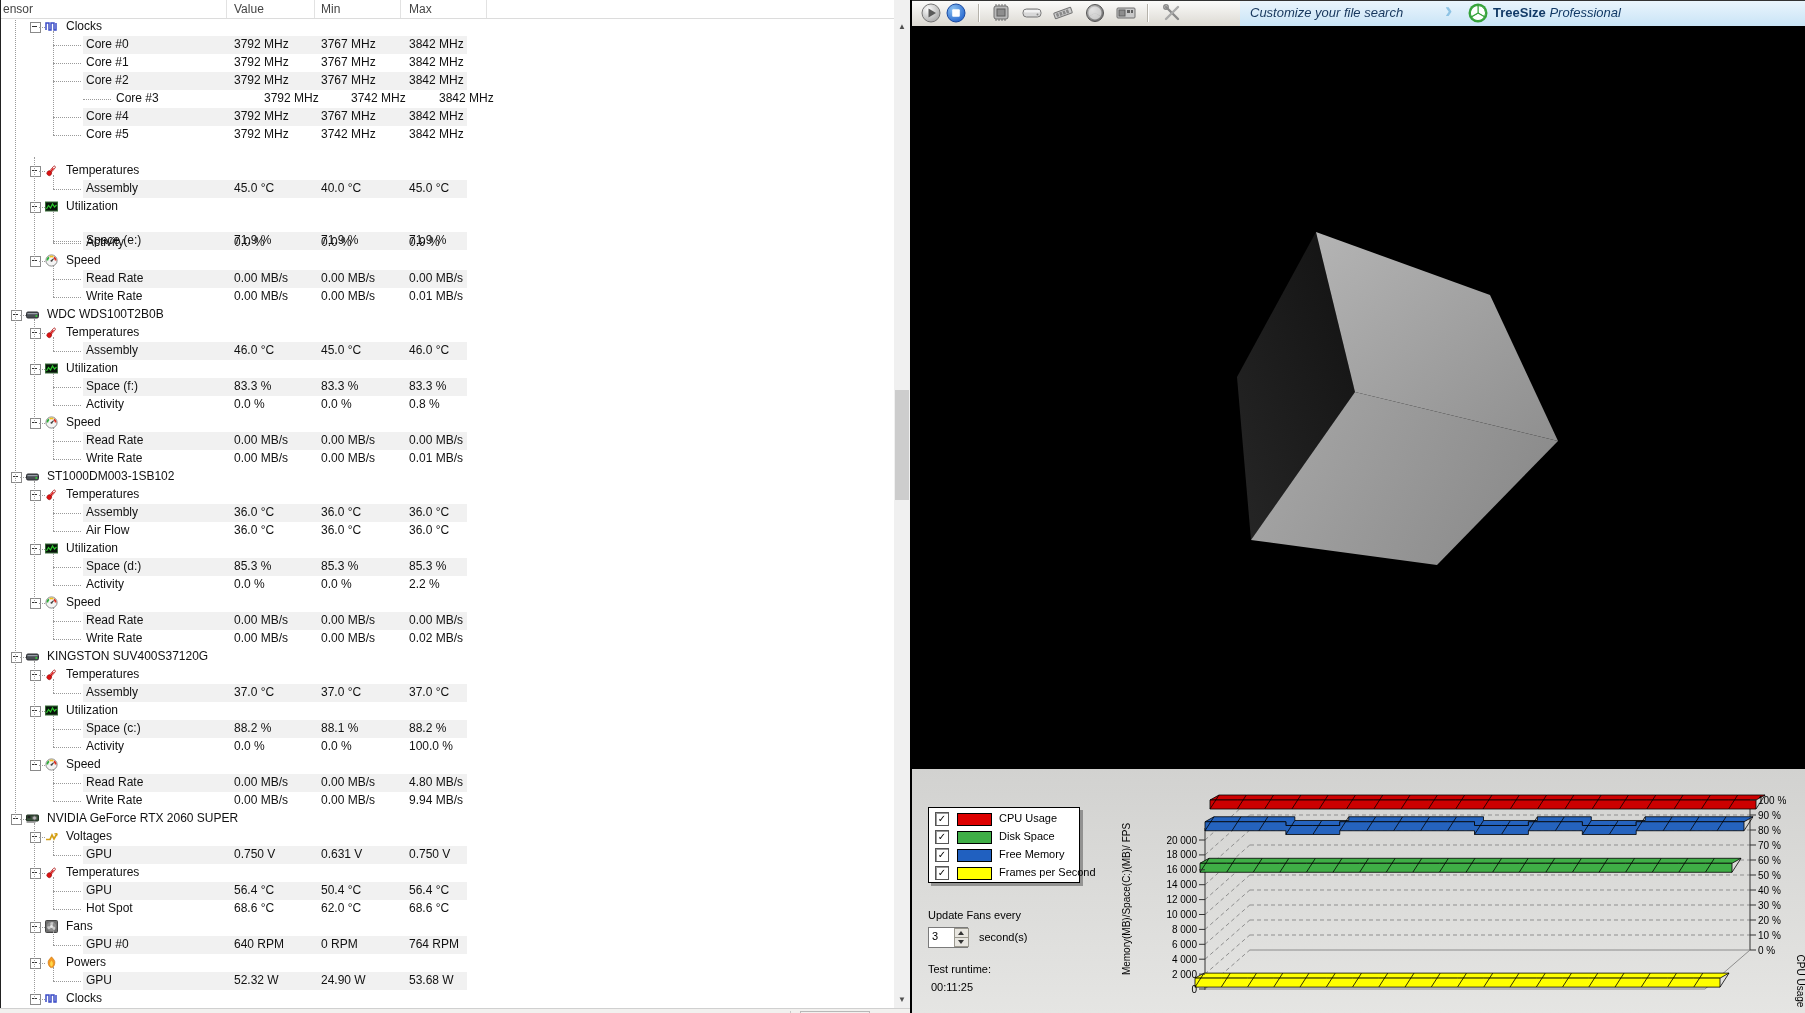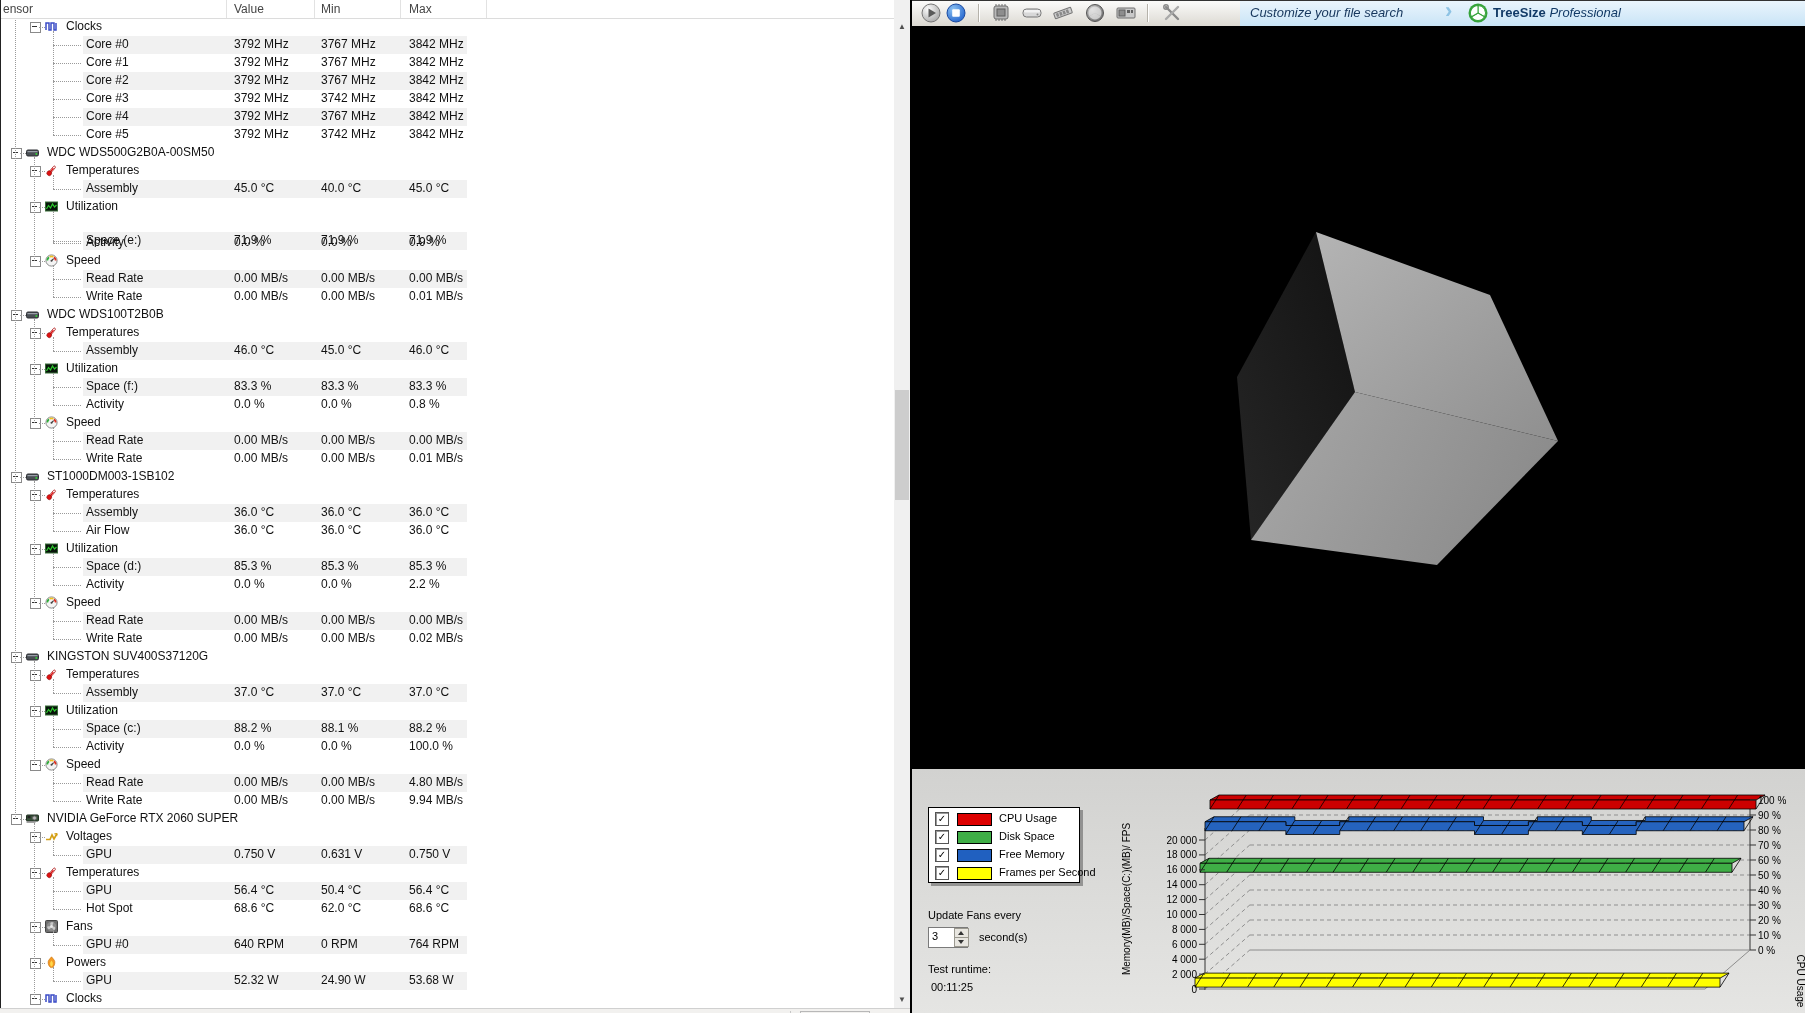--- a/index.html
+++ b/index.html
@@ -93,53 +93,41 @@
           <div class="cell" style="left: 408px;">3842 MHz</div>
         </div>
         <div class="tree-row" style="top: 72px;">
           <div class="band"></div>
           <div class="hdot" style="left: 52px; width: 28px; top: 9px;"></div>
           <div class="cell" style="left: 85px;">Core #2</div>
           <div class="cell" style="left: 233px;">3792 MHz</div>
           <div class="cell" style="left: 320px;">3767 MHz</div>
           <div class="cell" style="left: 408px;">3842 MHz</div>
         </div>
-        <div class="tree-row" style="top: 90px;">
+        <div class="tree-row" style="top: 90px; margin-left: 30px;">
           <div class="hdot" style="left: 52px; width: 28px; top: 9px;"></div>
           <div class="cell" style="left: 85px;">Core #3</div>
           <div class="cell" style="left: 233px;">3792 MHz</div>
           <div class="cell" style="left: 320px;">3742 MHz</div>
           <div class="cell" style="left: 408px;">3842 MHz</div>
         </div>
         <div class="tree-row" style="top: 108px;">
           <div class="band"></div>
           <div class="hdot" style="left: 52px; width: 28px; top: 9px;"></div>
           <div class="cell" style="left: 85px;">Core #4</div>
           <div class="cell" style="left: 233px;">3792 MHz</div>
           <div class="cell" style="left: 320px;">3767 MHz</div>
           <div class="cell" style="left: 408px;">3842 MHz</div>
         </div>
         <div class="tree-row" style="top: 126px;">
           <div class="hdot" style="left: 52px; width: 28px; top: 9px;"></div>
           <div class="cell" style="left: 85px;">Core #5</div>
           <div class="cell" style="left: 233px;">3792 MHz</div>
           <div class="cell" style="left: 320px;">3742 MHz</div>
           <div class="cell" style="left: 408px;">3842 MHz</div>
-        </div>
-        <div class="tree-row" style="top: 144px;">
-          <div class="ebox" style="left: 10px; top: 4px;"></div>
-          <div class="hdot" style="left: 19px; width: 6px; top: 9px;"></div>
-          <div class="ticon" style="left: 25px; top: 2px;">
-            <svg viewBox="0 0 13 13">
-              <rect x="0.5" y="4" width="12" height="6" rx="1.5" fill="#4a4f55" stroke="#2c2f33"></rect>
-              <rect x="1.5" y="5" width="10" height="1.2" fill="#9aa0a8"></rect>
-              <circle cx="10.3" cy="8" r="1" fill="#35d435"></circle>
-            </svg>
-          </div>
-          <div class="cell" style="left: 46px;">WDC WDS500G2B0A-00SM50</div>
         </div>
         <div class="tree-row" style="top: 162px;">
           <div class="ebox" style="left: 29px; top: 4px;"></div>
           <div class="hdot" style="left: 38px; width: 6px; top: 9px;"></div>
           <div class="ticon" style="left: 44px; top: 2px;">
             <svg viewBox="0 0 13 13">
               <g transform="rotate(40 6.5 6.5)">
                 <rect x="5.4" y="1" width="2.2" height="7.5" rx="1.1" fill="#fff" stroke="#b02020" stroke-width="0.8"></rect>
                 <rect x="5.9" y="3.5" width="1.2" height="5" fill="#e01010"></rect>
                 <circle cx="6.5" cy="10" r="2.4" fill="#e01010" stroke="#901010" stroke-width="0.6"></circle>

